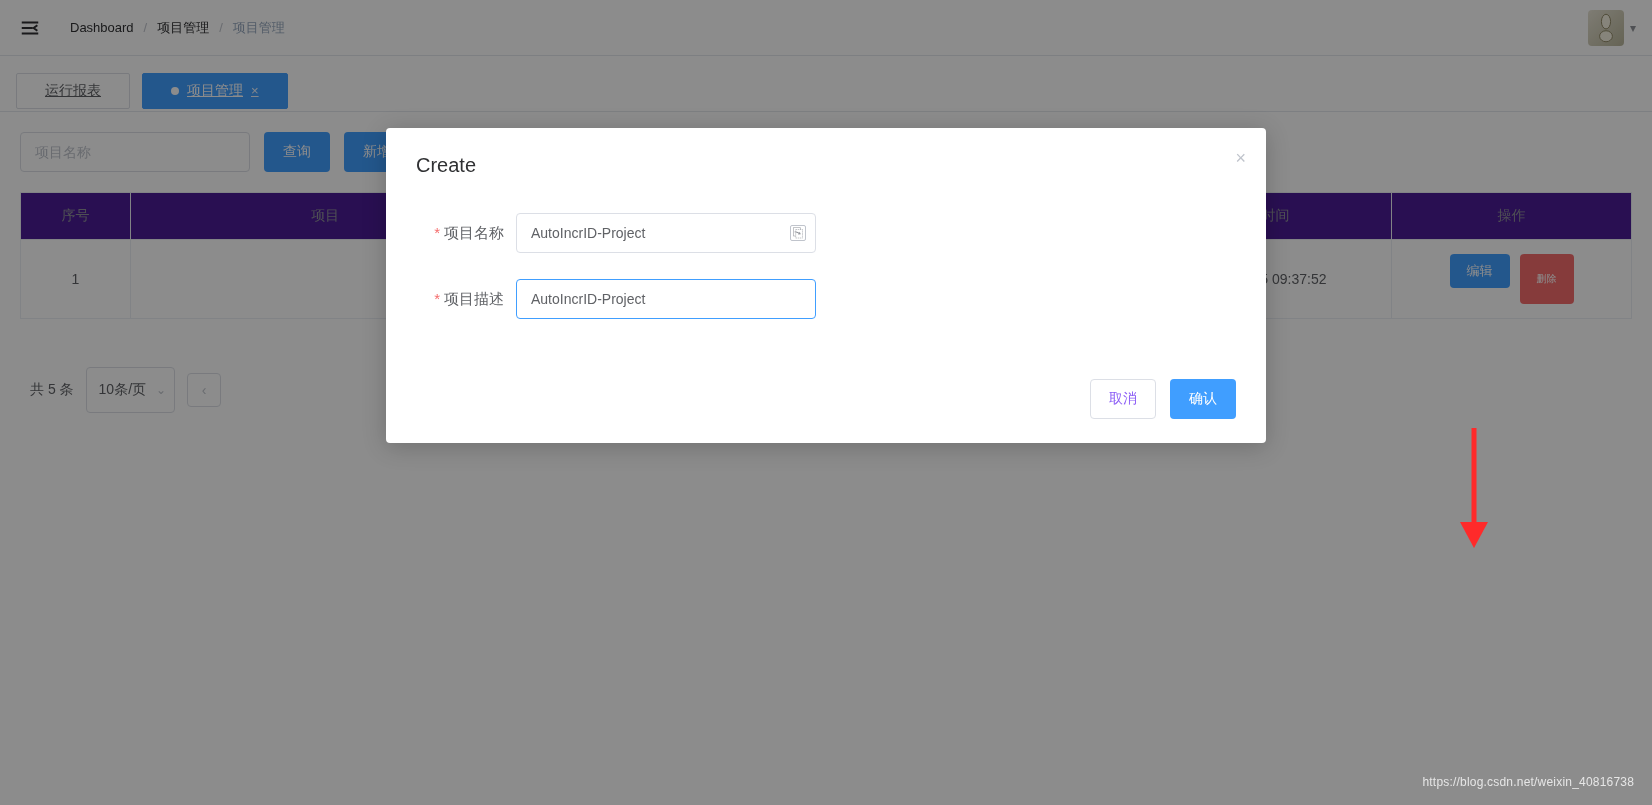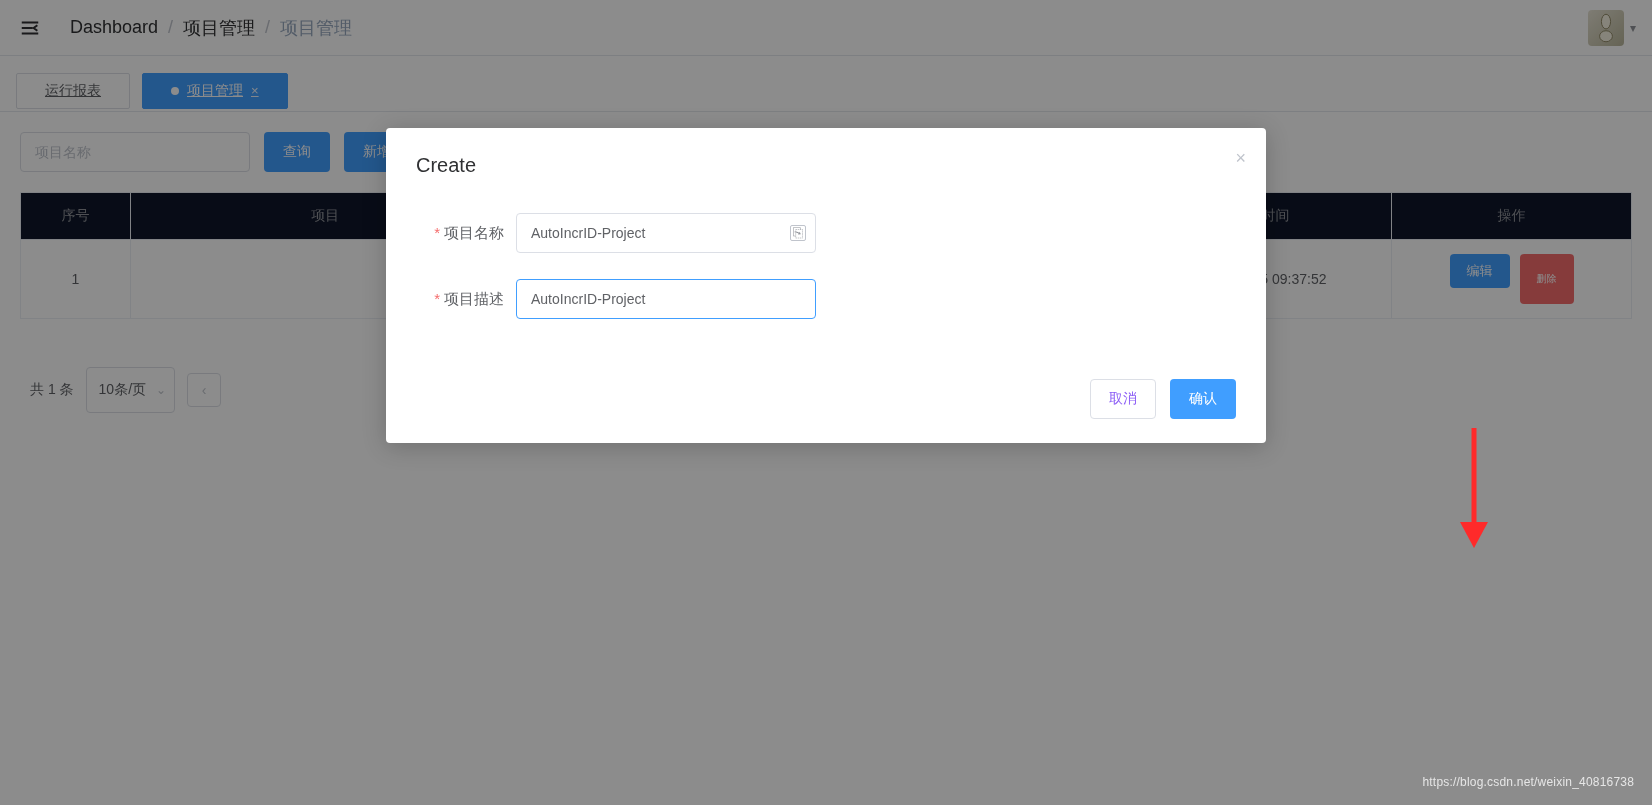--- a/index.html
+++ b/index.html
@@ -3,21 +3,21 @@
 <meta charset="utf-8">
 <style>
 * { box-sizing: border-box; margin: 0; padding: 0; }
 body { font-family: -apple-system, "Helvetica Neue", Arial, "PingFang SC", "Microsoft YaHei", sans-serif; font-size: 14px; color: #606266; background: #fff; width: 1652px; height: 805px; overflow: hidden; position: relative; }
 
 
 .topbar { height: 56px; display: flex; align-items: center; padding: 0 16px; border-bottom: 1px solid #e4e7ed; }
 .menu-toggle { width: 28px; height: 28px; display:flex; align-items:center; justify-content:center; cursor:pointer; margin-right: 26px;}
 .menu-toggle svg { width: 22px; height: 22px; }
 
-.breadcrumb { display:flex; align-items:center; gap: 10px; color:#303133; font-size:18px;}
+.breadcrumb { display:flex; align-items:center; gap: 10px; color:#303133; font-size:13px;}
 .breadcrumb .sep { color:#c0c4cc; }
 .breadcrumb .muted { color:#97a8be; }
 .breadcrumb .link { cursor:pointer; }
 
 .topbar-right { margin-left:auto; display:flex; align-items:center; gap:6px; }
 .avatar { width:36px; height:36px; border-radius:4px; background:linear-gradient(135deg,#e6e2d3,#b8b59a); display:flex; align-items:center; justify-content:center; }
 .avatar svg { width:22px; height:30px; }
 .caret-down { color:#909399; font-size:12px; }
 
 
@@ -35,21 +35,21 @@
 .searchrow .input { width:230px; }
 .btn { height:40px; padding:0 18px; border-radius:4px; border:1px solid transparent; font-size:14px; cursor:pointer; display:inline-flex; align-items:center; justify-content:center;}
 .btn-primary { background:#409eff; color:#fff;}
 .btn-primary.small { height:32px; padding:16px 16px; font-size:13px;}
 .btn-danger { background:#f56c6c; color:#fff;}
 .btn-default { background:#fff; border-color:#dcdfe6; color:#8b5cf6;}
 
 
 table.eltable { width:100%; border-collapse:collapse; border:1px solid #ebeef5;}
 table.eltable th, table.eltable td { border:1px solid #ebeef5; padding:14px 10px; text-align:center; font-weight:normal; color:#606266;}
-table.eltable th { background:#0f172a; color:#909399;}
+table.eltable th { background:#4c1d95; color:#909399;}
 .ops { display:flex; gap:10px; justify-content:center;}
 
 
 .pager { margin-top:48px; display:flex; align-items:center; gap:12px; padding-left:10px;}
 .select { height:46px; border:1px solid #dcdfe6; border-radius:4px; padding:0 28px 0 12px; background:#fff; color:#606266; position:relative; display:flex; align-items:center;}
 .select .caret { position:absolute; right:8px; top:50%; transform:translateY(-50%); color:#c0c4cc; font-size:12px;}
 .pagebtn { width:34px; height:34px; border:1px solid #dcdfe6; border-radius:4px; background:#fff; color:#c0c4cc; display:flex; align-items:center; justify-content:center; cursor:pointer;}
 
 
 .overlay { position:absolute; inset:0; background:rgba(0,0,0,.45); display:flex; align-items:flex-start; justify-content:center;}
@@ -141,21 +141,21 @@
           <div class="ops">
             <button class="btn btn-primary small">编辑</button>
             <button class="btn btn-danger small" style="height:50px;padding:0 16px;font-size:10px">删除</button>
           </div>
         </td>
       </tr>
     </tbody>
   </table>
 
   <div class="pager">
-    <span>共 1 条</span>
+    <span>共 5 条</span>
     <div class="select">
       <span>10条/页</span>
       <span class="caret">⌄</span>
     </div>
     <div class="pagebtn">‹</div>
   </div>
 </div>
 
 <div class="overlay">
   <div class="dialog">

